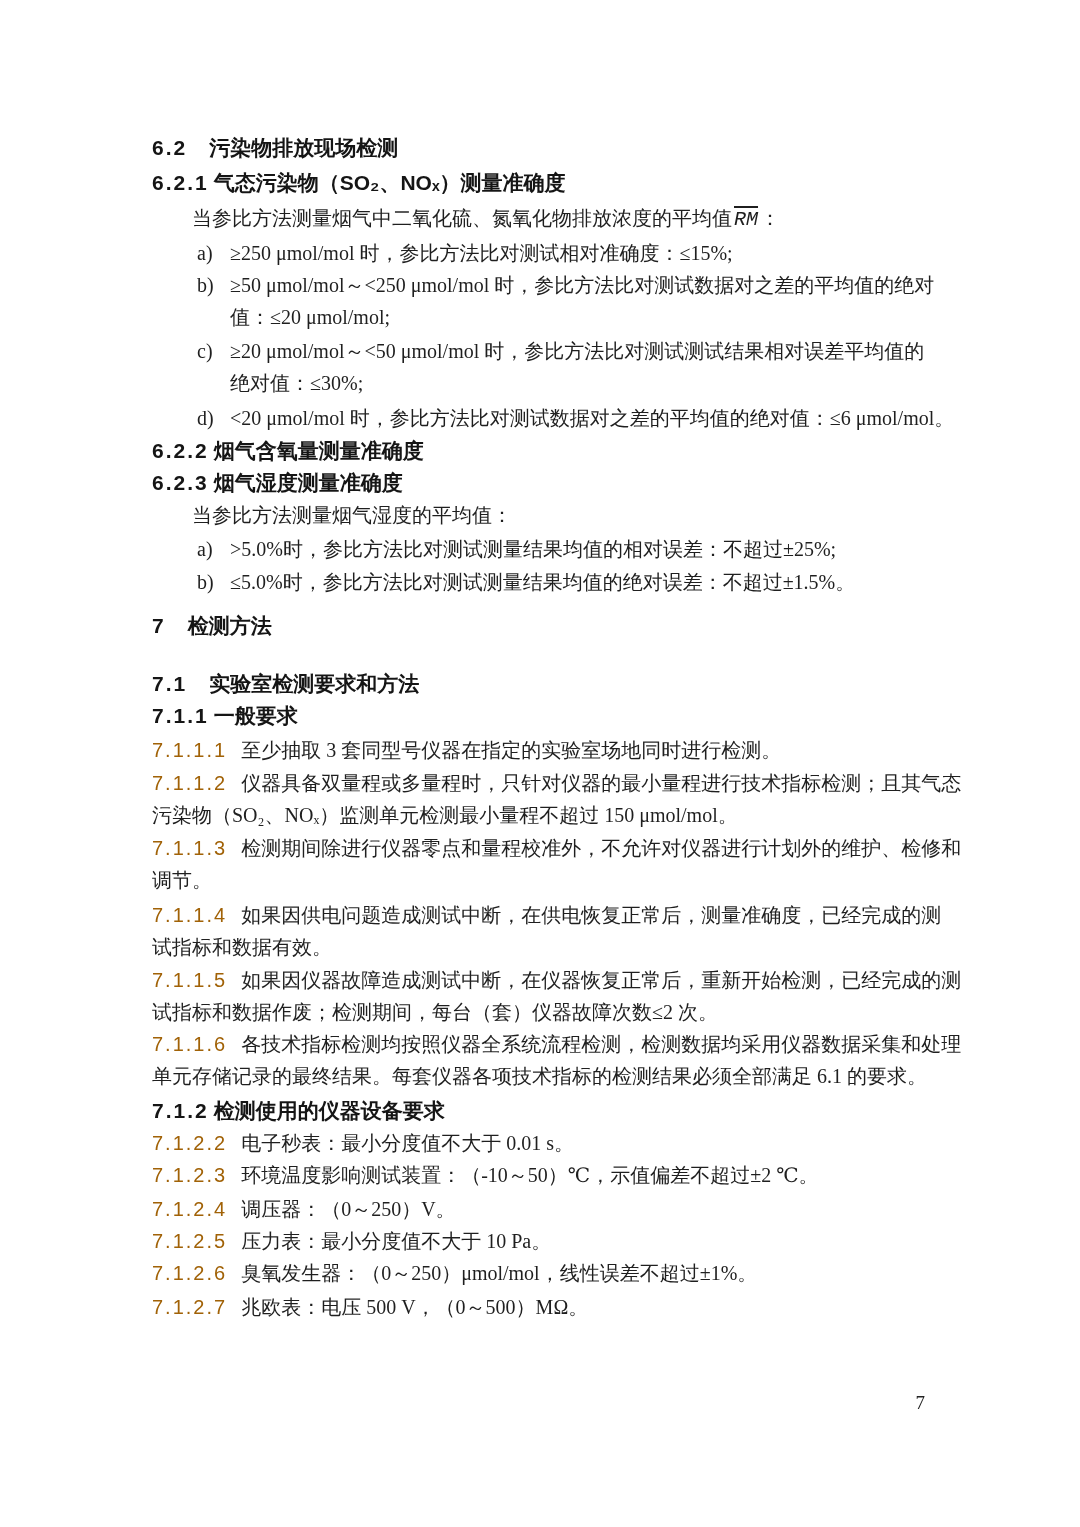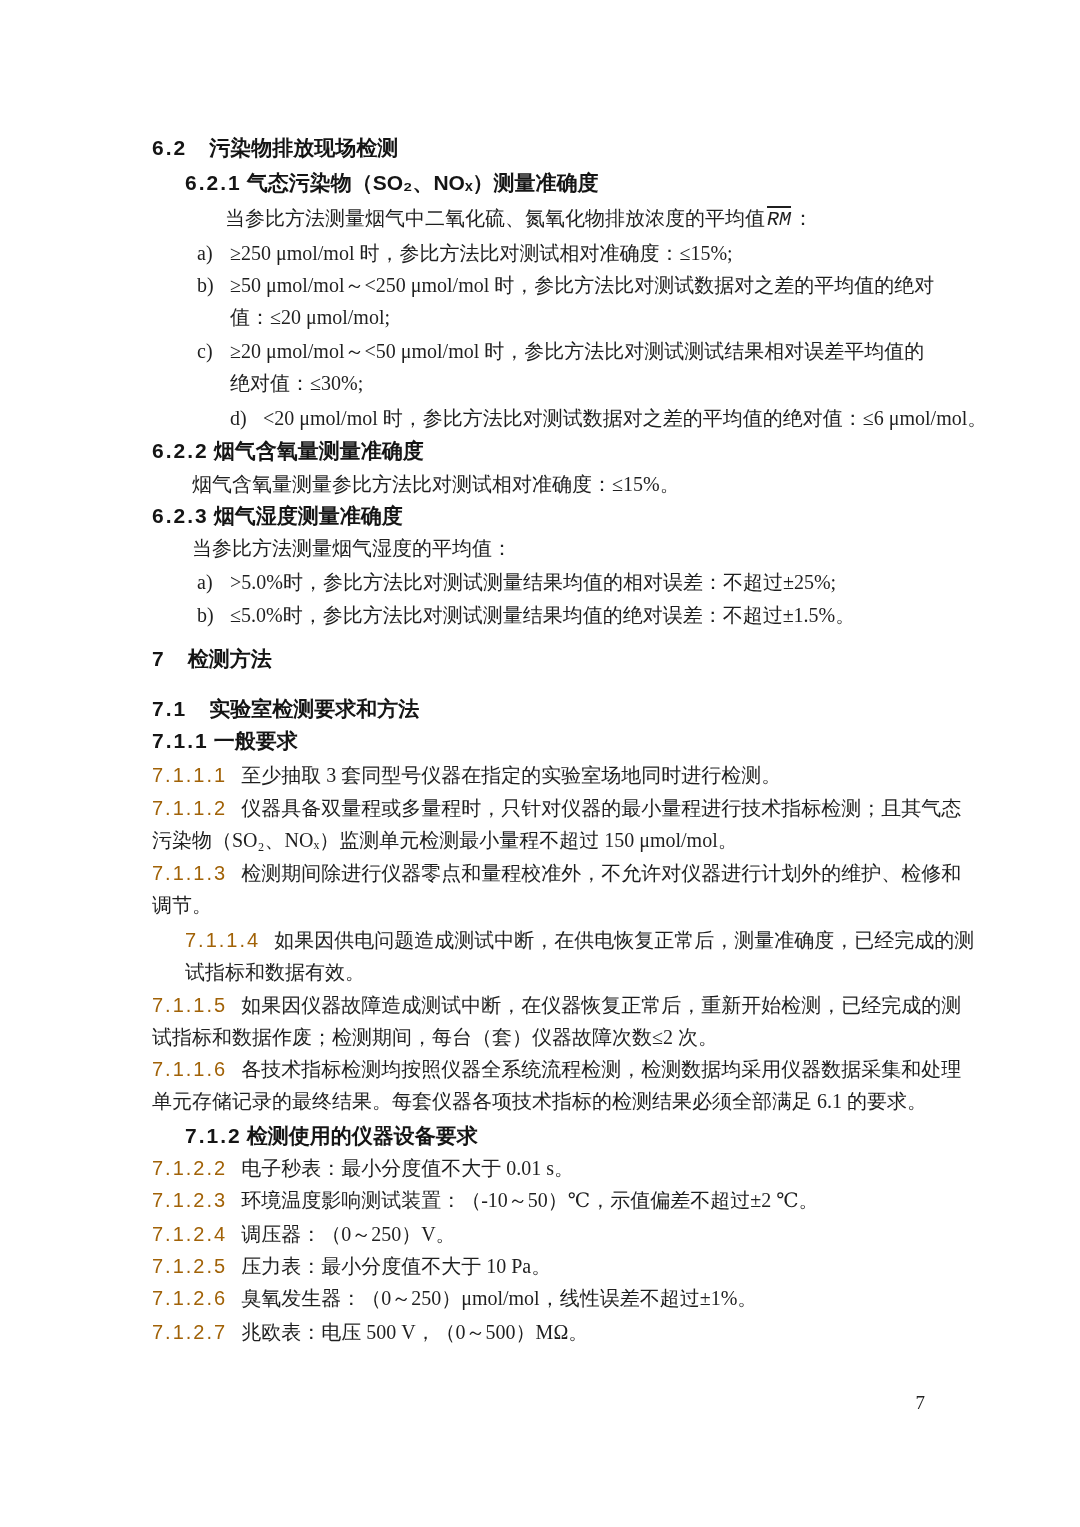--- a/index.html
+++ b/index.html
@@ -53,21 +53,21 @@
     font-size: 20px;
     line-height: 32px;
   }
   
   .rm {
     font-style: italic;
     text-decoration: overline;
     padding: 0 2px;
     font-family: Liberation Mono, monospace;
   }
-  .mt1 { margin-top: 1px; }  .mt2 { margin-top: 2px; }  .mt3 { margin-top: 3px; margin-left: 33px; }  .mt12 { margin-top: 12px; } .mt17 { margin-top: 18px; }
+  .mt1 { margin-top: 1px; }  .mt2 { margin-top: 2px; }  .mt3 { margin-top: 3px; }  .mt12 { margin-top: 12px; } .mt17 { margin-top: 26px; }
   .page-number {
     position: absolute;
     top: 1392px;
     right: 155px;
     font-size: 19px;
     font-family: "Liberation Serif", "DejaVu Serif", serif;
     color: #222;
   }
 </style>
 </head>
@@ -107,21 +107,20 @@
 
     <div class="li mt3">
       <span class="label">d)</span>
       <div class="line">&lt;20 μmol/mol 时，参比方法比对测试数据对之差的平均值的绝对值：≤6 μmol/mol。</div>
     </div>
 
     <div class="h3 mt1">
       <span class="hnum">6.2.2</span><span>烟气含氧量测量准确度</span>
     </div>
 
-    <div class="line indent mt1">烟气含氧量测量参比方法比对测试相对准确度：≤15%。</div>
 
     <div class="h3">
       <span class="hnum">6.2.3</span><span>烟气湿度测量准确度</span>
     </div>
 
     <div class="line indent">当参比方法测量烟气湿度的平均值：</div>
 
     <div class="li mt2">
       <span class="label">a)</span>
       <div class="line">&gt;5.0%时，参比方法比对测试测量结果均值的相对误差：不超过±25%;</div>

